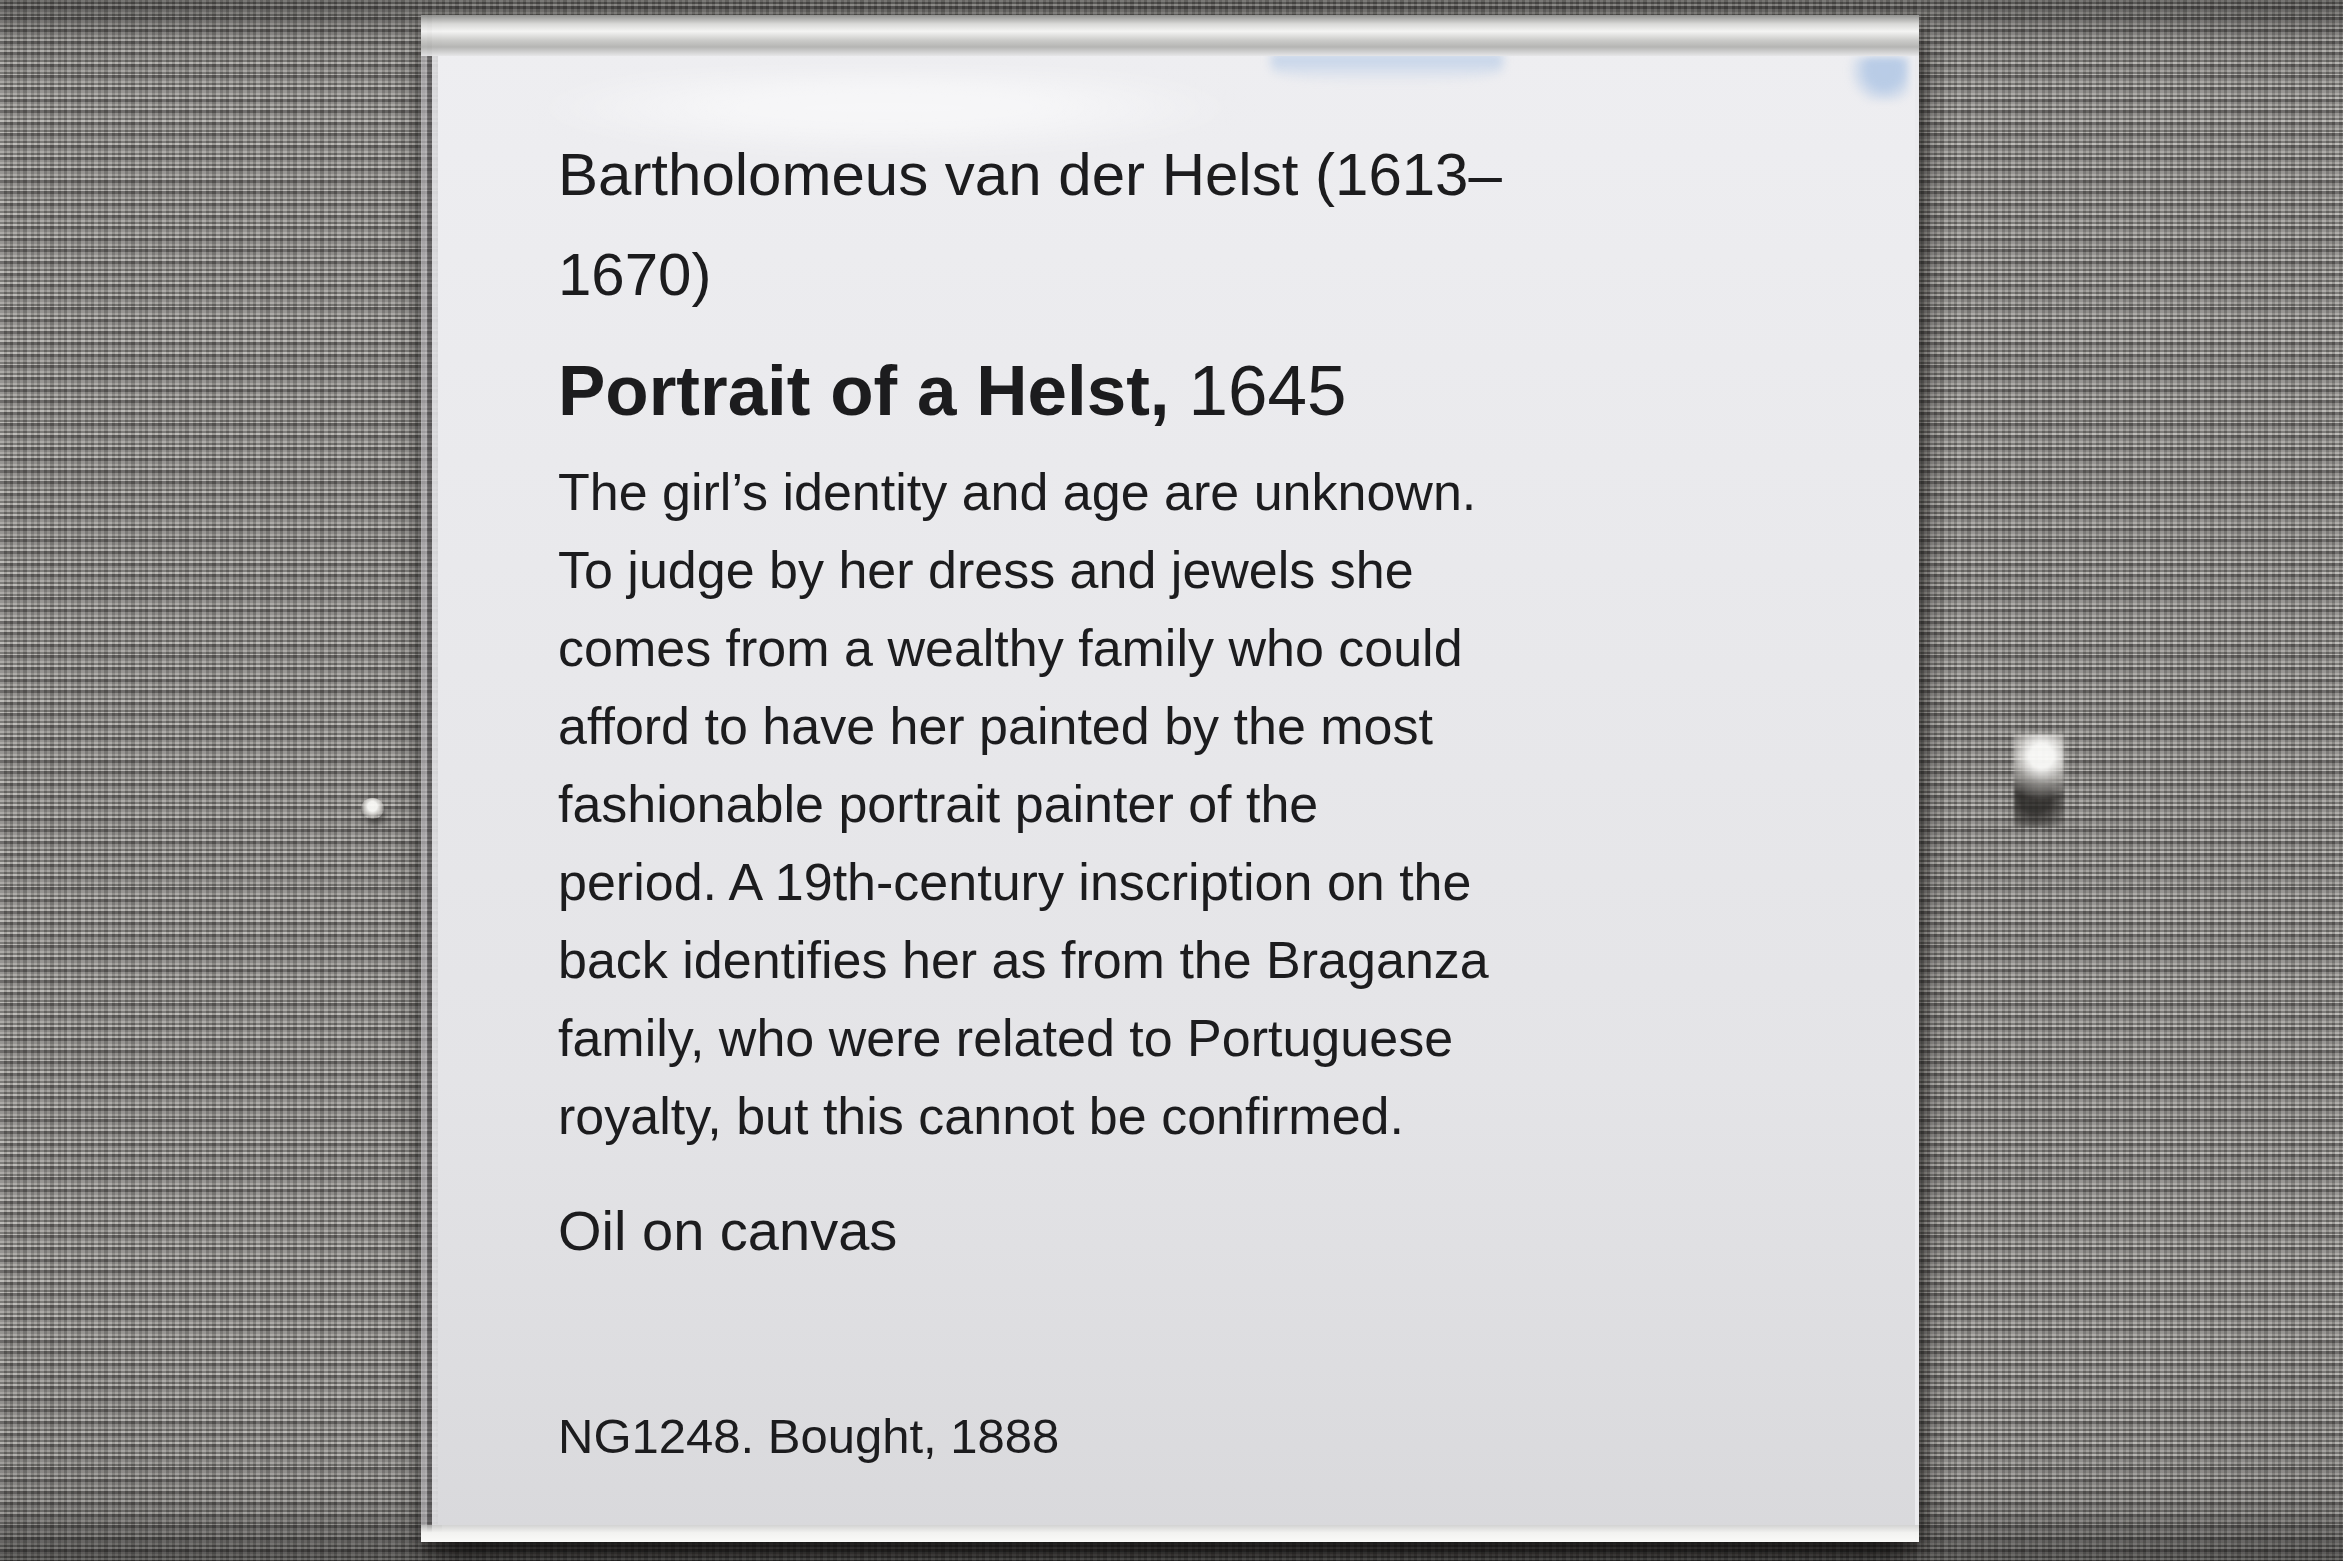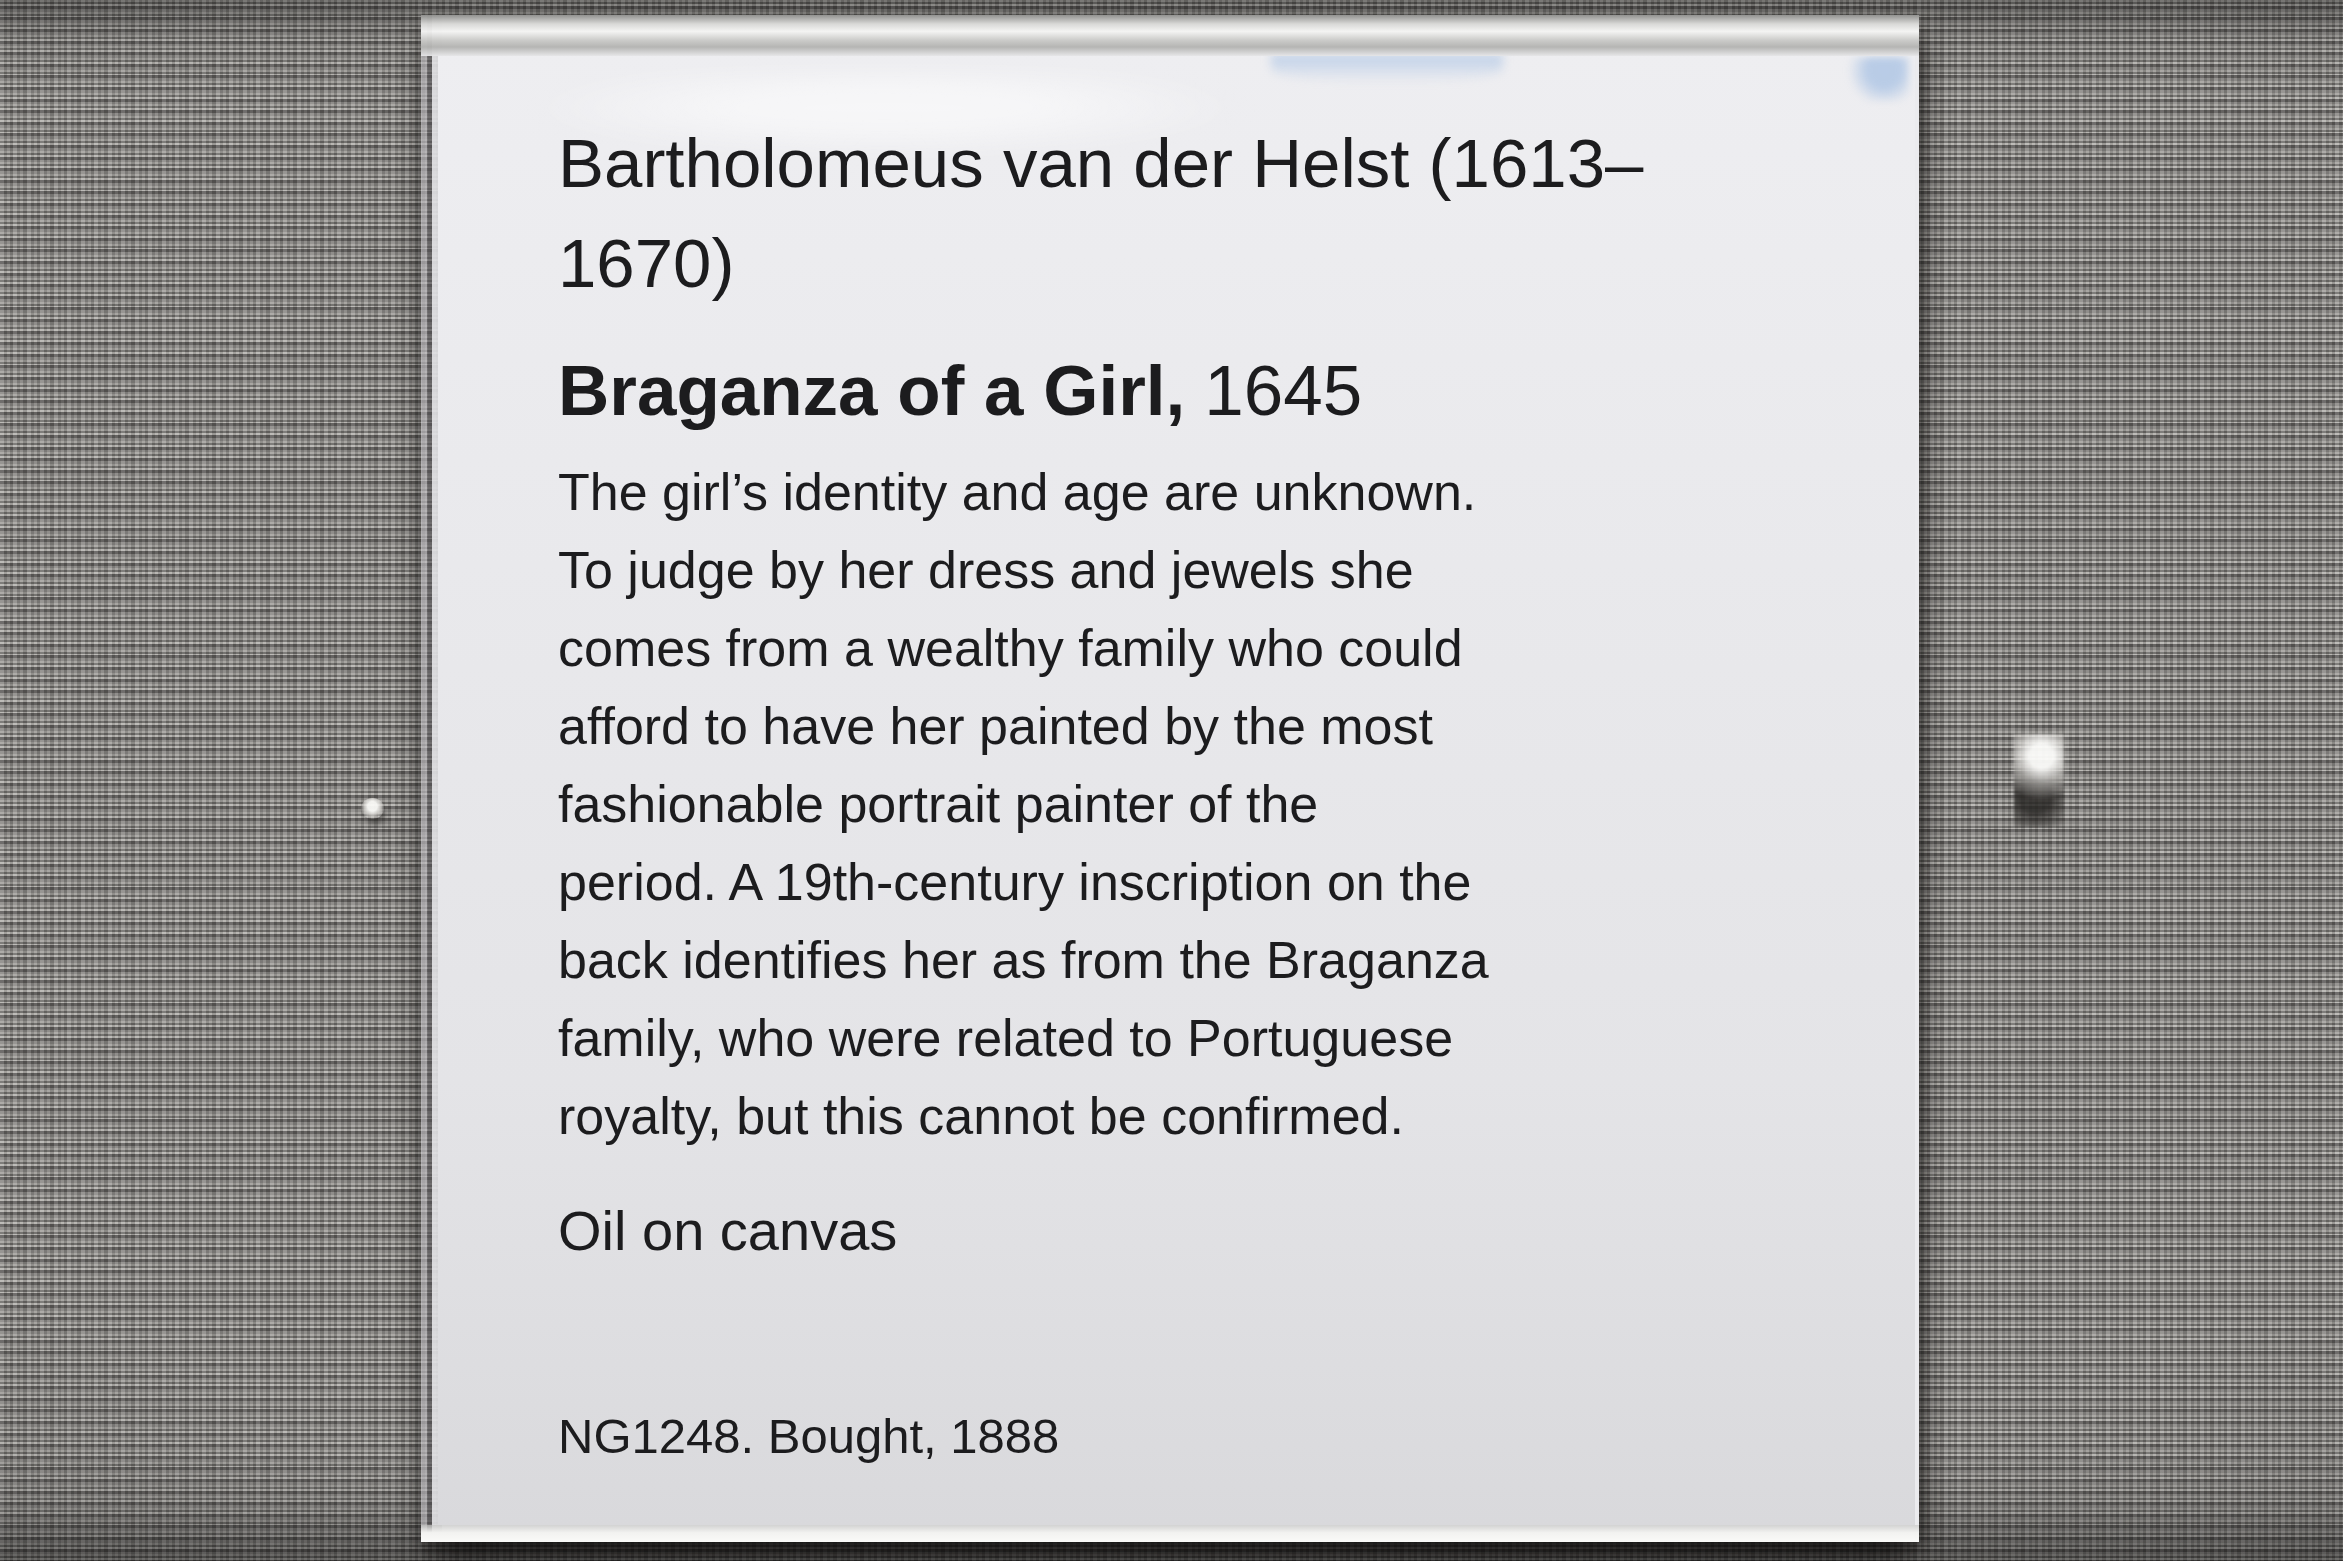--- a/index.html
+++ b/index.html
@@ -130,22 +130,22 @@
 
   
   .txt {
     position: absolute;
     left: 558px;
     width: 1313px;
     color: var(--color-text, #1c1c1e);
     white-space: pre-line;
   }
   .artist {
-    top: 114px;
-    font-size: 69px;
+    top: 125px;
+    font-size: 60px;
     line-height: 100px;
   }
   .title-line {
     top: 341px;
     font-size: 71px;
     line-height: 100px;
     white-space: nowrap;
   }
   .title-line .bold { font-weight: bold; }
   .title-line .year { margin-left: 19px; }
@@ -183,21 +183,21 @@
     <div class="refl-blue-1"></div>
     <div class="refl-blue-2"></div>
     <div class="lip-top"></div>
     <div class="edge-bottom"></div>
   </div>
 
   <div class="txt artist">Bartholomeus van der Helst (1613–
 1670)</div>
 
   <div class="txt title-line">
-    <span class="bold">Braganza of a Girl,</span><span class="year">1645</span>
+    <span class="bold">Portrait of a Helst,</span><span class="year">1645</span>
   </div>
 
   <div class="txt body-text">The girl’s identity and age are unknown.
 To judge by her dress and jewels she
 comes from a wealthy family who could
 afford to have her painted by the most
 fashionable portrait painter of the
 period. A 19th-century inscription on the
 back identifies her as from the Braganza
 family, who were related to Portuguese

